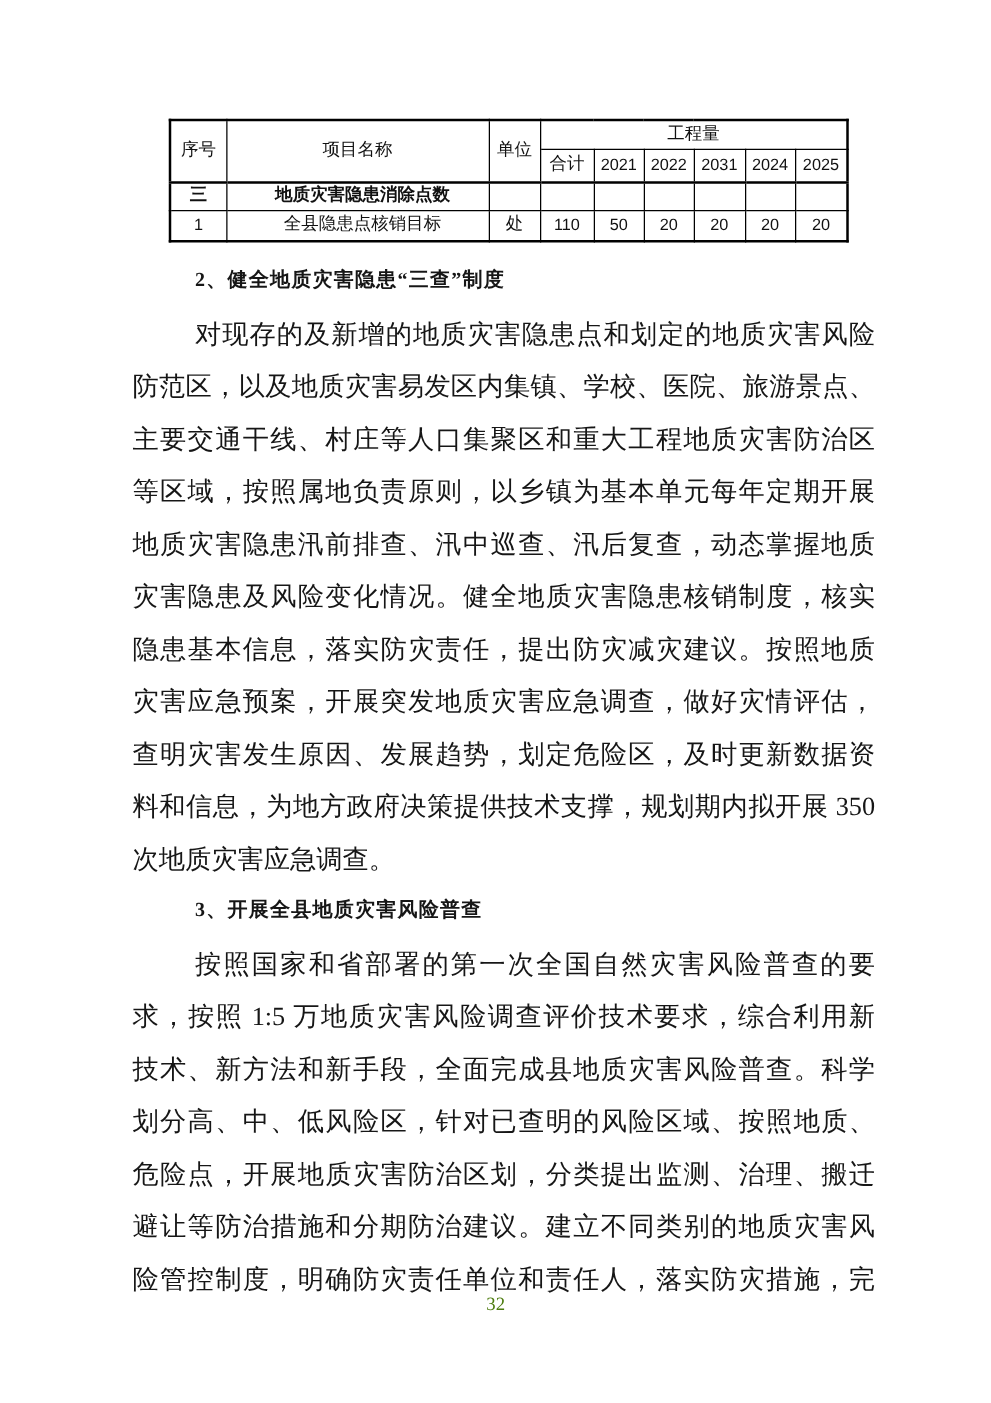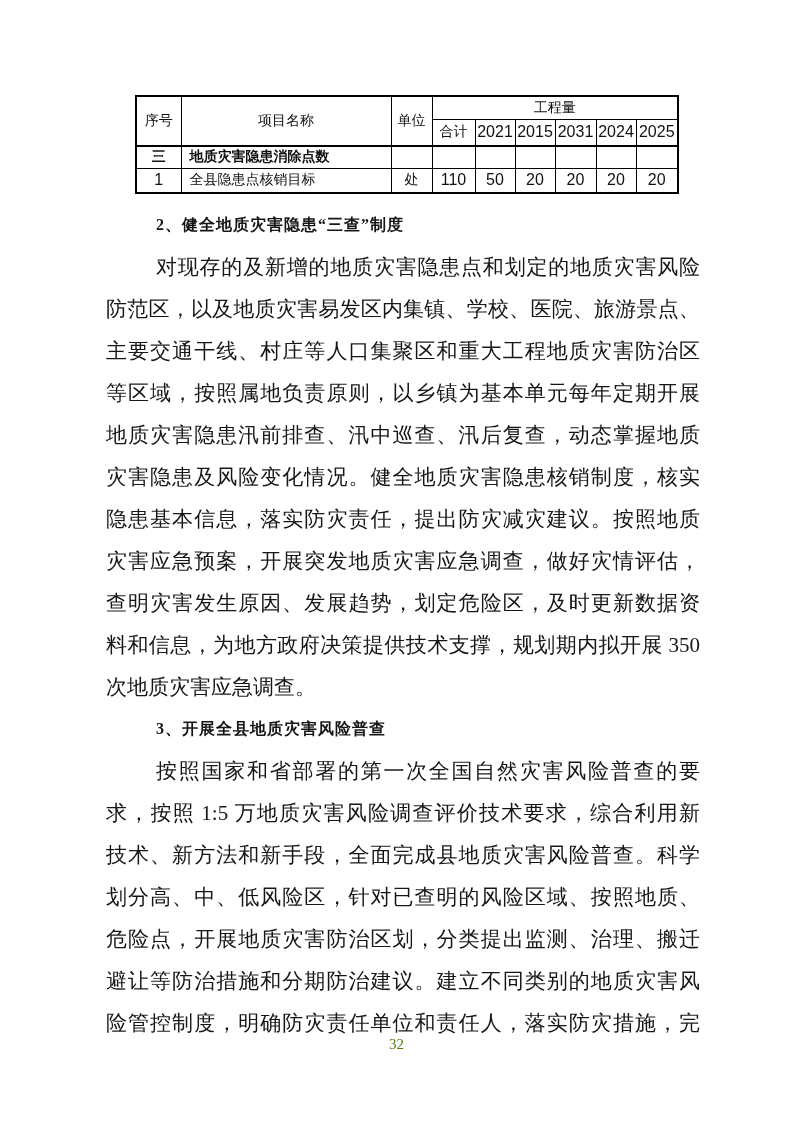--- a/index.html
+++ b/index.html
@@ -39,28 +39,28 @@
     white-space: nowrap;
     font-family: Liberation Serif, serif;
   }
   table.qty-table tr.hdr1 td { height: 22px; }
   table.qty-table tr.hdr2 td { height: 25px; }
   table.qty-table tr.hdr2 td,
   table.qty-table td.seq-hd { border-bottom: 2px solid #000; }
   table.qty-table tr.row-cat td { height: 21px; }
   table.qty-table tr.row-item td { height: 23px; }
   table.qty-table td.name-cell {
-    text-align: left;
+    text-align: center;
     padding-left: 8px;
     margin-left: 10px;
   }
   table.qty-table tr.row-cat td { font-weight: 700; }
   table.qty-table .num {
     font-family: "Liberation Sans", "DejaVu Sans", sans-serif;
-    font-size: 16px;
+    font-size: 13px;
     font-weight: 400;
   }
 
   
   .content {
     position: absolute;
     left: 106px;
     top: 204px;
     width: 594px;
   }
@@ -113,21 +113,21 @@
     <tbody>
         <tr class="hdr1">
       <td rowspan="2" class="seq-hd">序号</td>
       <td rowspan="2" class="seq-hd">项目名称</td>
       <td rowspan="2" class="seq-hd">单位</td>
       <td colspan="6">工程量</td>
     </tr>
     <tr class="hdr2">
       <td>合计</td>
       <td class="num">2021</td>
-      <td class="num">2015</td>
+      <td class="num">2022</td>
       <td class="num">2031</td>
       <td class="num">2024</td>
       <td class="num">2025</td>
     </tr>
     <tr class="row-cat">
       <td>三</td>
       <td class="name-cell">地质灾害隐患消除点数</td>
       <td></td>
       <td class="num"></td>
       <td class="num"></td>

